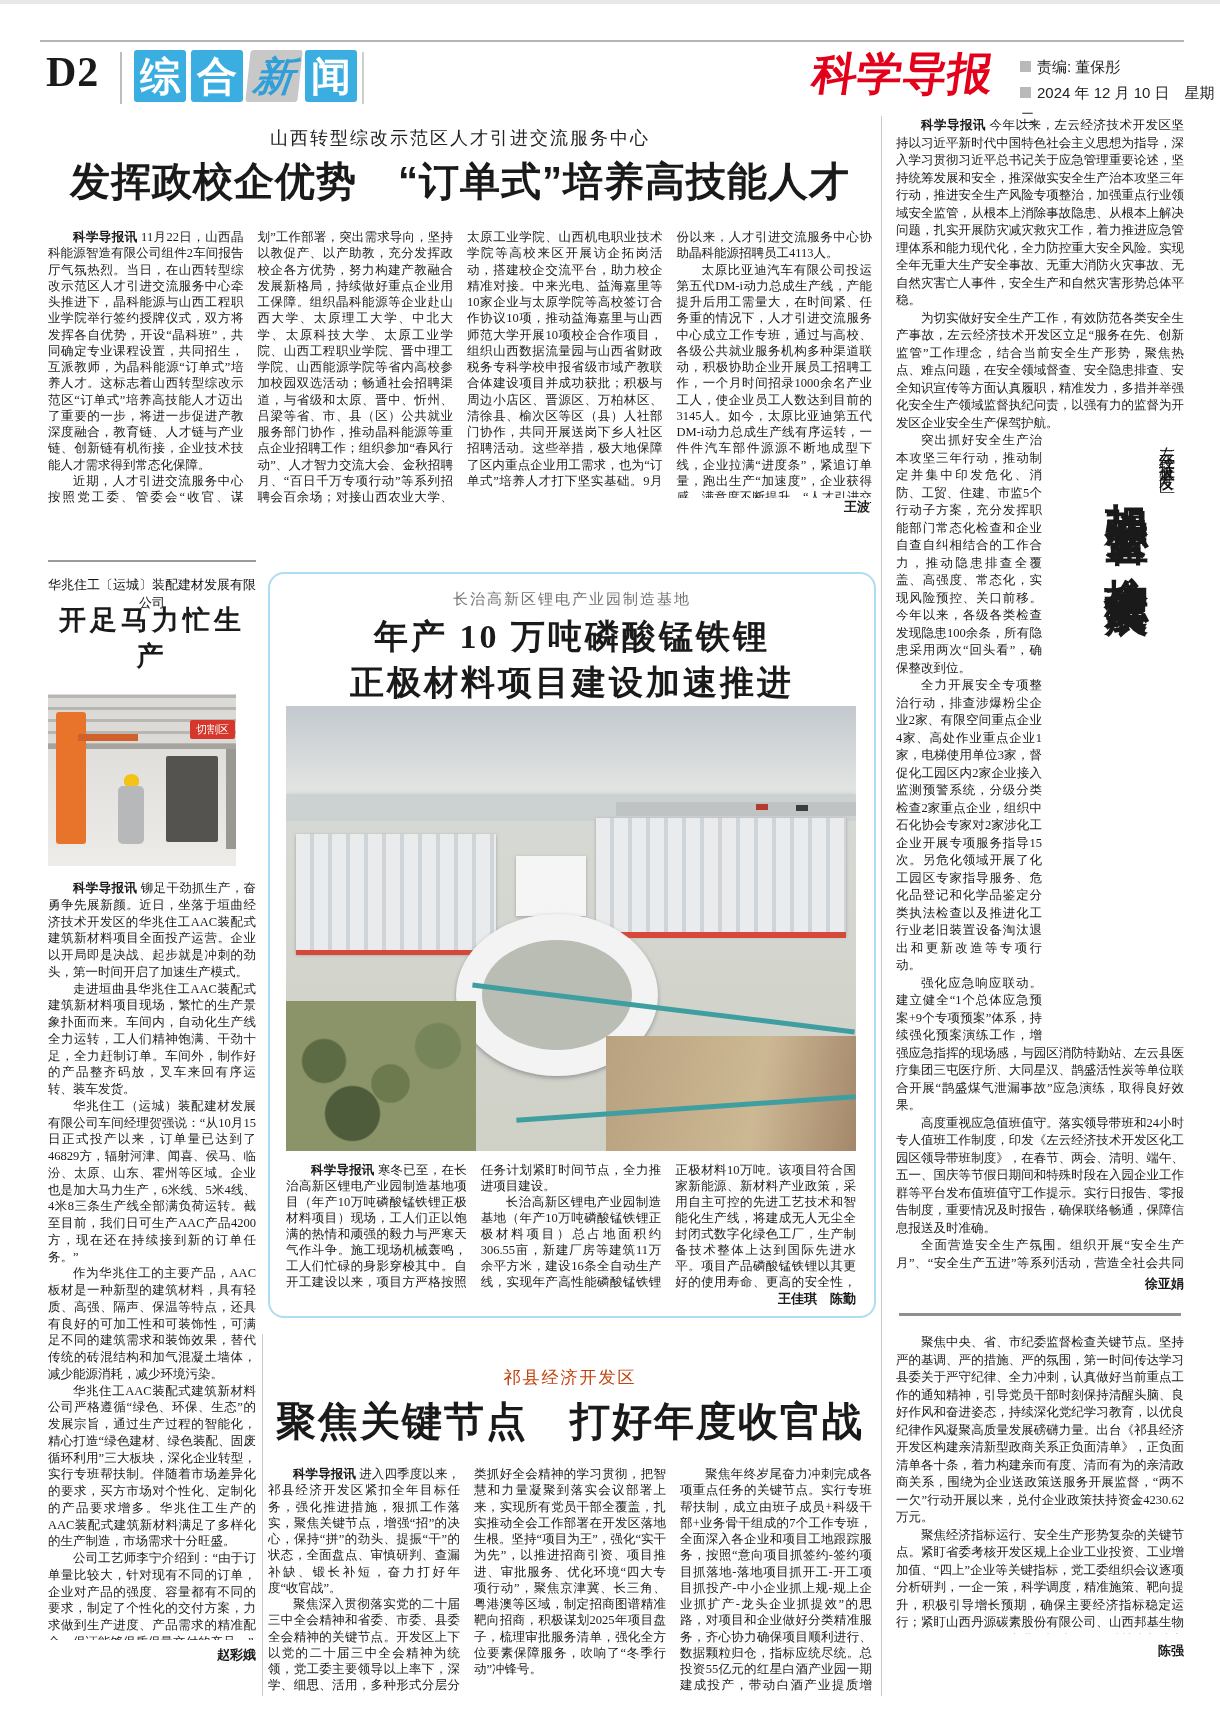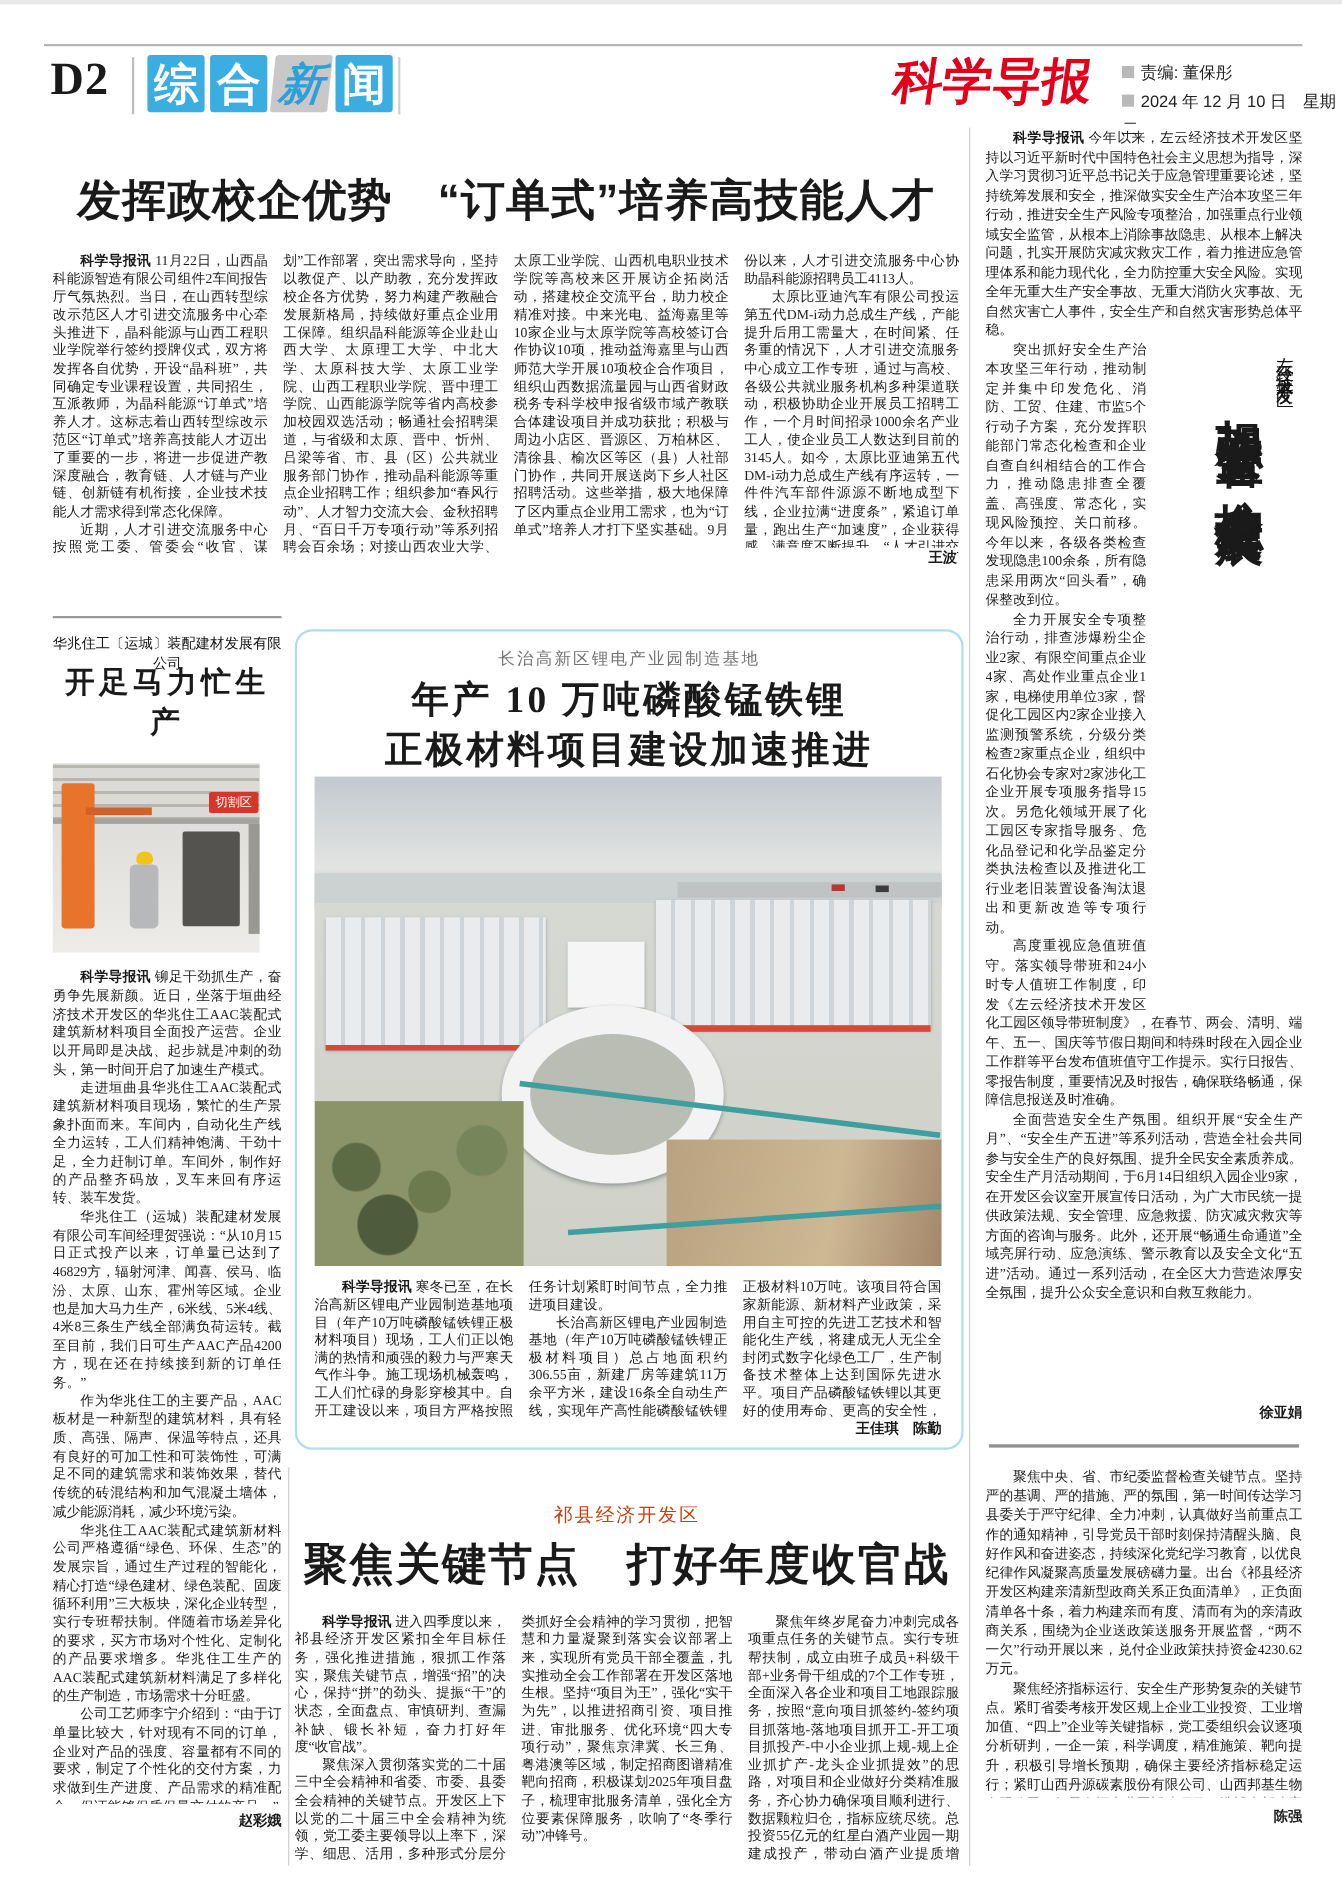--- a/index.html
+++ b/index.html
@@ -141,43 +141,46 @@
     <span class="sec-ch sec-gray">新</span>
     <span class="sec-ch sec-blue">闻</span>
   </div>
   <div class="hdr-div2"></div>
   <div class="masthead">科学导报</div>
   <div class="hdr-info">
     <div><span class="sq"></span><span>责编: 董保彤</span></div>
     <div><span class="sq"></span><span>2024 年 12 月 10 日　星期二</span></div>
   </div>
 
+  <div class="main-kicker">山西转型综改示范区人才引进交流服务中心</div>
   <div class="main-headline">发挥政校企优势　“订单式”培养高技能人才</div>
   <div class="main-body bodytext">
       <p><b>科学导报讯</b> 11月22日，山西晶科能源智造有限公司组件2车间报告厅气氛热烈。当日，在山西转型综改示范区人才引进交流服务中心牵头推进下，晶科能源与山西工程职业学院举行签约授牌仪式，双方将发挥各自优势，开设“晶科班”，共同确定专业课程设置，共同招生，互派教师，为晶科能源“订单式”培养人才。这标志着山西转型综改示范区“订单式”培养高技能人才迈出了重要的一步，将进一步促进产教深度融合，教育链、人才链与产业链、创新链有机衔接，企业技术技能人才需求得到常态化保障。</p>
       <p>近期，人才引进交流服务中心按照党工委、管委会“收官、谋划”工作部署，突出需求导向，坚持以教促产、以产助教，充分发挥政校企各方优势，努力构建产教融合发展新格局，持续做好重点企业用工保障。组织晶科能源等企业赴山西大学、太原理工大学、中北大学、太原科技大学、太原工业学院、山西工程职业学院、晋中理工学院、山西能源学院等省内高校参加校园双选活动；畅通社会招聘渠道，与省级和太原、晋中、忻州、吕梁等省、市、县（区）公共就业服务部门协作，推动晶科能源等重点企业招聘工作；组织参加“春风行动”、人才智力交流大会、金秋招聘月、“百日千万专项行动”等系列招聘会百余场；对接山西农业大学、太原工业学院、山西机电职业技术学院等高校来区开展访企拓岗活动，搭建校企交流平台，助力校企精准对接。中来光电、益海嘉里等10家企业与太原学院等高校签订合作协议10项，推动益海嘉里与山西师范大学开展10项校企合作项目，组织山西数据流量园与山西省财政税务专科学校申报省级市域产教联合体建设项目并成功获批；积极与周边小店区、晋源区、万柏林区、清徐县、榆次区等区（县）人社部门协作，共同开展送岗下乡人社区招聘活动。这些举措，极大地保障了区内重点企业用工需求，也为“订单式”培养人才打下坚实基础。9月份以来，人才引进交流服务中心协助晶科能源招聘员工4113人。</p>
       <p>太原比亚迪汽车有限公司投运第五代DM-i动力总成生产线，产能提升后用工需量大，在时间紧、任务重的情况下，人才引进交流服务中心成立工作专班，通过与高校、各级公共就业服务机构多种渠道联动，积极协助企业开展员工招聘工作，一个月时间招录1000余名产业工人，使企业员工人数达到目前的3145人。如今，太原比亚迪第五代DM-i动力总成生产线有序运转，一件件汽车部件源源不断地成型下线，企业拉满“进度条”，紧追订单量，跑出生产“加速度”，企业获得感、满意度不断提升。“人才引进交流服务中心急企业所急、想企业所想，主动上门、专班服务，短时间内解决了企业的用工需求，真是雪中送炭。”太原比亚迪公司负责人表示。</p>
     </div>
   <div class="main-byline byline">王波</div>
 
   <div class="rule-v" style="left:881px;top:112px;width:1px;height:1580px;"></div>
 
   <div class="right-rail">
     <div class="ra-body bodytext">
       <div>
           <p><b>科学导报讯</b> 今年以来，左云经济技术开发区坚持以习近平新时代中国特色社会主义思想为指导，深入学习贯彻习近平总书记关于应急管理重要论述，坚持统筹发展和安全，推深做实安全生产治本攻坚三年行动，推进安全生产风险专项整治，加强重点行业领域安全监管，从根本上消除事故隐患、从根本上解决问题，扎实开展防灾减灾救灾工作，着力推进应急管理体系和能力现代化，全力防控重大安全风险。实现全年无重大生产安全事故、无重大消防火灾事故、无自然灾害亡人事件，安全生产和自然灾害形势总体平稳。</p>
+          <p>为切实做好安全生产工作，有效防范各类安全生产事故，左云经济技术开发区立足“服务在先、创新监管”工作理念，结合当前安全生产形势，聚焦热点、难点问题，在安全领域督查、安全隐患排查、安全知识宣传等方面认真履职，精准发力，多措并举强化安全生产领域监督执纪问责，以强有力的监督为开发区企业安全生产保驾护航。</p>
         </div>
       <div>
         <div class="ra-float">
           <div class="v-headline">加强安全监管　护企稳健发展</div>
           <div class="v-kicker">左云经济技术开发区</div>
         </div>
         <div>
             <p>突出抓好安全生产治本攻坚三年行动，推动制定并集中印发危化、消防、工贸、住建、市监5个行动子方案，充分发挥职能部门常态化检查和企业自查自纠相结合的工作合力，推动隐患排查全覆盖、高强度、常态化，实现风险预控、关口前移。今年以来，各级各类检查发现隐患100余条，所有隐患采用两次“回头看”，确保整改到位。</p>
             <p>全力开展安全专项整治行动，排查涉爆粉尘企业2家、有限空间重点企业4家、高处作业重点企业1家，电梯使用单位3家，督促化工园区内2家企业接入监测预警系统，分级分类检查2家重点企业，组织中石化协会专家对2家涉化工企业开展专项服务指导15次。另危化领域开展了化工园区专家指导服务、危化品登记和化学品鉴定分类执法检查以及推进化工行业老旧装置设备淘汰退出和更新改造等专项行动。</p>
+            <p>强化应急响应联动。建立健全“1个总体应急预案+9个专项预案”体系，持续强化预案演练工作，增强应急指挥的现场感，与园区消防特勤站、左云县医疗集团三屯医疗所、大同星汉、鹊盛活性炭等单位联合开展“鹊盛煤气泄漏事故”应急演练，取得良好效果。</p>
             <p>高度重视应急值班值守。落实领导带班和24小时专人值班工作制度，印发《左云经济技术开发区化工园区领导带班制度》，在春节、两会、清明、端午、五一、国庆等节假日期间和特殊时段在入园企业工作群等平台发布值班值守工作提示。实行日报告、零报告制度，重要情况及时报告，确保联络畅通，保障信息报送及时准确。</p>
             <p>全面营造安全生产氛围。组织开展“安全生产月”、“安全生产五进”等系列活动，营造全社会共同参与安全生产的良好氛围、提升全民安全素质养成。安全生产月活动期间，于6月14日组织入园企业9家，在开发区会议室开展宣传日活动，为广大市民统一提供政策法规、安全管理、应急救援、防灾减灾救灾等方面的咨询与服务。此外，还开展“畅通生命通道”全域亮屏行动、应急演练、警示教育以及安全文化“五进”活动。通过一系列活动，在全区大力营造浓厚安全氛围，提升公众安全意识和自救互救能力。</p>
           </div>
       </div>
     </div>
     <div class="ra-byline byline">徐亚娟</div>
     <hr class="rail-hr">
     <div class="ba-right bodytext">
         <p>聚焦中央、省、市纪委监督检查关键节点。坚持严的基调、严的措施、严的氛围，第一时间传达学习县委关于严守纪律、全力冲刺，认真做好当前重点工作的通知精神，引导党员干部时刻保持清醒头脑、良好作风和奋进姿态，持续深化党纪学习教育，以优良纪律作风凝聚高质量发展磅礴力量。出台《祁县经济开发区构建亲清新型政商关系正负面清单》，正负面清单各十条，着力构建亲而有度、清而有为的亲清政商关系，围绕为企业送政策送服务开展监督，“两不一欠”行动开展以来，兑付企业政策扶持资金4230.62万元。</p>
         <p>聚焦经济指标运行、安全生产形势复杂的关键节点。紧盯省委考核开发区规上企业工业投资、工业增加值、“四上”企业等关键指标，党工委组织会议逐项分析研判，一企一策，科学调度，精准施策、靶向提升，积极引导增长预期，确保主要经济指标稳定运行；紧盯山西丹源碳素股份有限公司、山西邦基生物有限公司，红星白酒产业园迁建项目、浩博森新建高性能新材料生产线等重点行业企业、重点项目安全管理，组织专人集中开展隐患排查整治行动，积极主动化解各类安全风险隐患21起，确保不发生任何安全生产事故，筑牢高质量发展底线。1—10月，增加值完成9.2亿元，与去年同期基本持平；“四上”企业增长18%，达到57户。</p>

